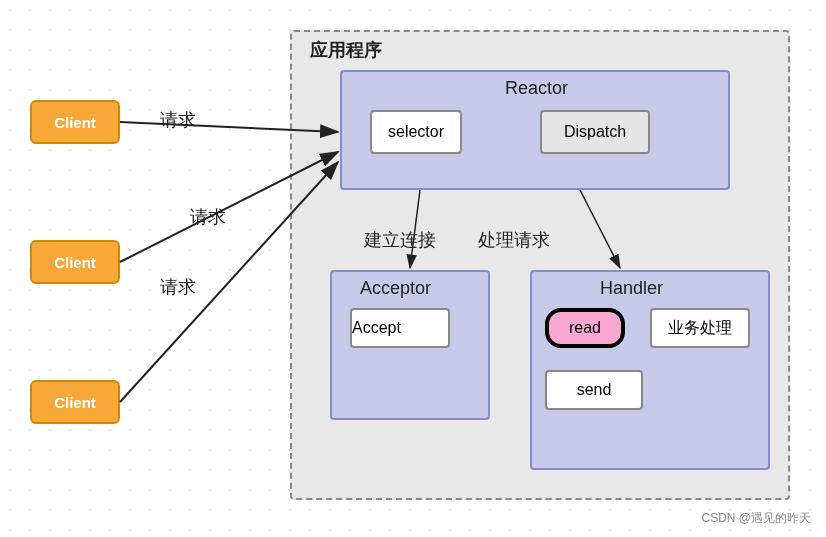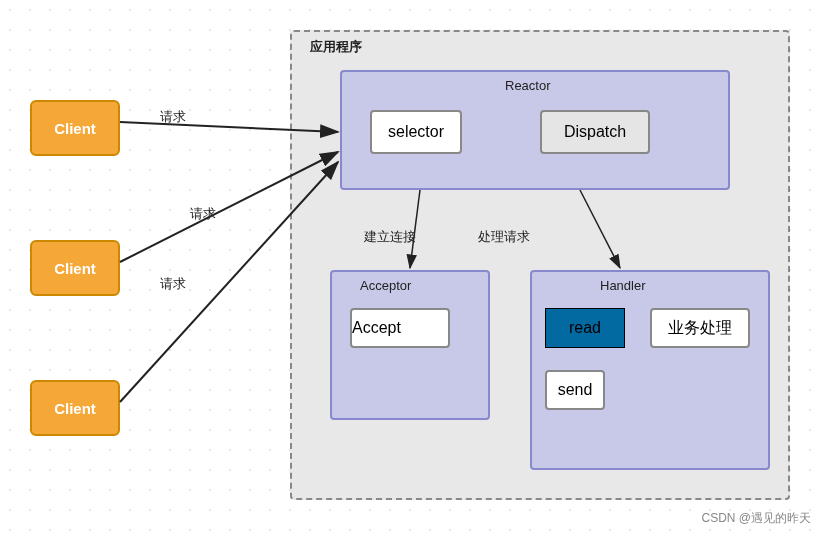--- a/index.html
+++ b/index.html
@@ -154,23 +154,23 @@
       font-size: 14px;
       color: #222222;
     }
 
     .read-box {
       position: absolute;
       left: 545px;
       top: 308px;
       width: 80px;
       height: 40px;
-      border: 1px solid #000000;
-      background: #0369a1;
-      border-radius: 0;
+      border: 4px solid #000000;
+      background: #f9a8d4;
+      border-radius: 16px;
       display: flex;
       align-items: center;
       justify-content: center;
     }
 
     .yewu-box {
       position: absolute;
       left: 650px;
       top: 308px;
       width: 100px;
@@ -180,54 +180,54 @@
       border-radius: 4px;
       display: flex;
       align-items: center;
       justify-content: center;
     }
 
     .send-box {
       position: absolute;
       left: 545px;
       top: 370px;
-      width: 60px;
+      width: 98px;
       height: 40px;
       border: 2px solid #888888;
       background: #ffffff;
       border-radius: 4px;
       display: flex;
       align-items: center;
       justify-content: center;
     }
 
     
     .client-box {
       position: absolute;
       width: 90px;
-      height: 56px;
+      height: 44px;
       border: 2px solid #cc8800;
       background: #f5a838;
       border-radius: 6px;
       display: flex;
       align-items: center;
       justify-content: center;
       font-size: 15px;
       color: #ffffff;
       font-weight: bold;
     }
 
     .client1 { left: 30px; top: 100px; }
     .client2 { left: 30px; top: 240px; }
     .client3 { left: 30px; top: 380px; }
 
     
     .text-label {
       position: absolute;
-      font-size: 13px;
+      font-size: 18px;
       color: #222222;
     }
 
     
     .watermark {
       position: absolute;
       bottom: 10px;
       right: 15px;
       font-size: 12px;
       color: #888888;

